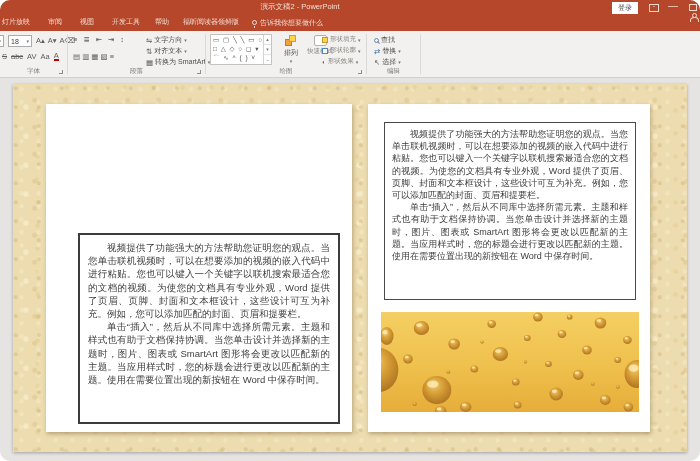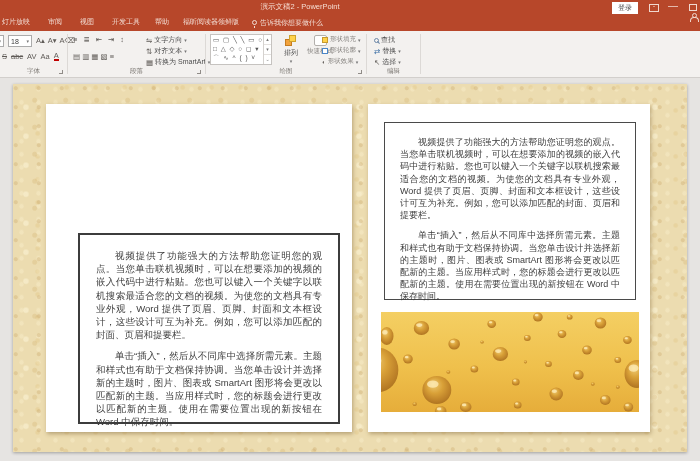--- a/index.html
+++ b/index.html
@@ -2,20 +2,21 @@
 <html><head>
 <meta charset="utf-8">
 <style>
   * { margin:0; padding:0; box-sizing:border-box; }
   html,body { width:700px; height:461px; overflow:hidden; }
   .screen{
     position:relative; width:700px; height:461px; overflow:hidden;
     background:#e6e4e2;
     font-family:"Liberation Sans","DejaVu Sans",sans-serif;
     color:#444;
+    border-radius:10px;
   }
   
   .titlebar{ position:absolute; left:0; top:0; width:700px; height:31px; background:#b7472a; }
   .win-title{ position:absolute; left:215px; top:2px; width:170px; text-align:center;
               font-size:7.5px; color:#f6ddd2; white-space:nowrap; }
   .login-btn{ position:absolute; right:62px; top:2px; width:26px; height:12px;
               background:#ffffff; color:#4a4a4a; font-size:7px; text-align:center;
               line-height:12px; border:none; }
   .ribbon-opts{ position:absolute; right:41px; top:4px; width:10px; height:8px;
                 border:1px solid #f0d8cf; font-size:6px; color:#f0d8cf; text-align:center; line-height:6px; }
@@ -80,21 +81,21 @@
   .page-left{ left:33px; width:306px; }
   .page-right{ left:355px; width:282px; }
   .book-title{ position:absolute; left:28px; top:44px; font-size:14.5px; font-weight:600;
                color:#262626; letter-spacing:.5px; white-space:nowrap;
                font-family:"Liberation Sans","DejaVu Sans",sans-serif; }
   .tbox{ position:absolute; background:#fff; color:#3d3d3d; }
   .tbox-left{ left:32px; top:129px; width:262px; height:191px; border:2px solid #3c3c3c;
               padding:6px 8px 0; font-size:9.5px; line-height:13.2px; }
   .tbox-right{ left:16px; top:18px; width:252px; height:178px; border:1.5px solid #4a4a4a;
                padding:5px 7px 0; font-size:9px; line-height:12.2px; }
-  .para{ text-indent:2em; text-align:justify; margin:8px; }
+  .para{ text-indent:2em; text-align:justify; margin:0; }
   .cheese{ position:absolute; left:13px; top:208px; width:258px; height:100px; }
   .cheese svg{ display:block; width:100%; height:100%; }
 </style>
 </head>
 <body>
 
 <div class="screen">
 
   <div class="titlebar">
     <div class="win-title">演示文稿2 - PowerPoint</div>

